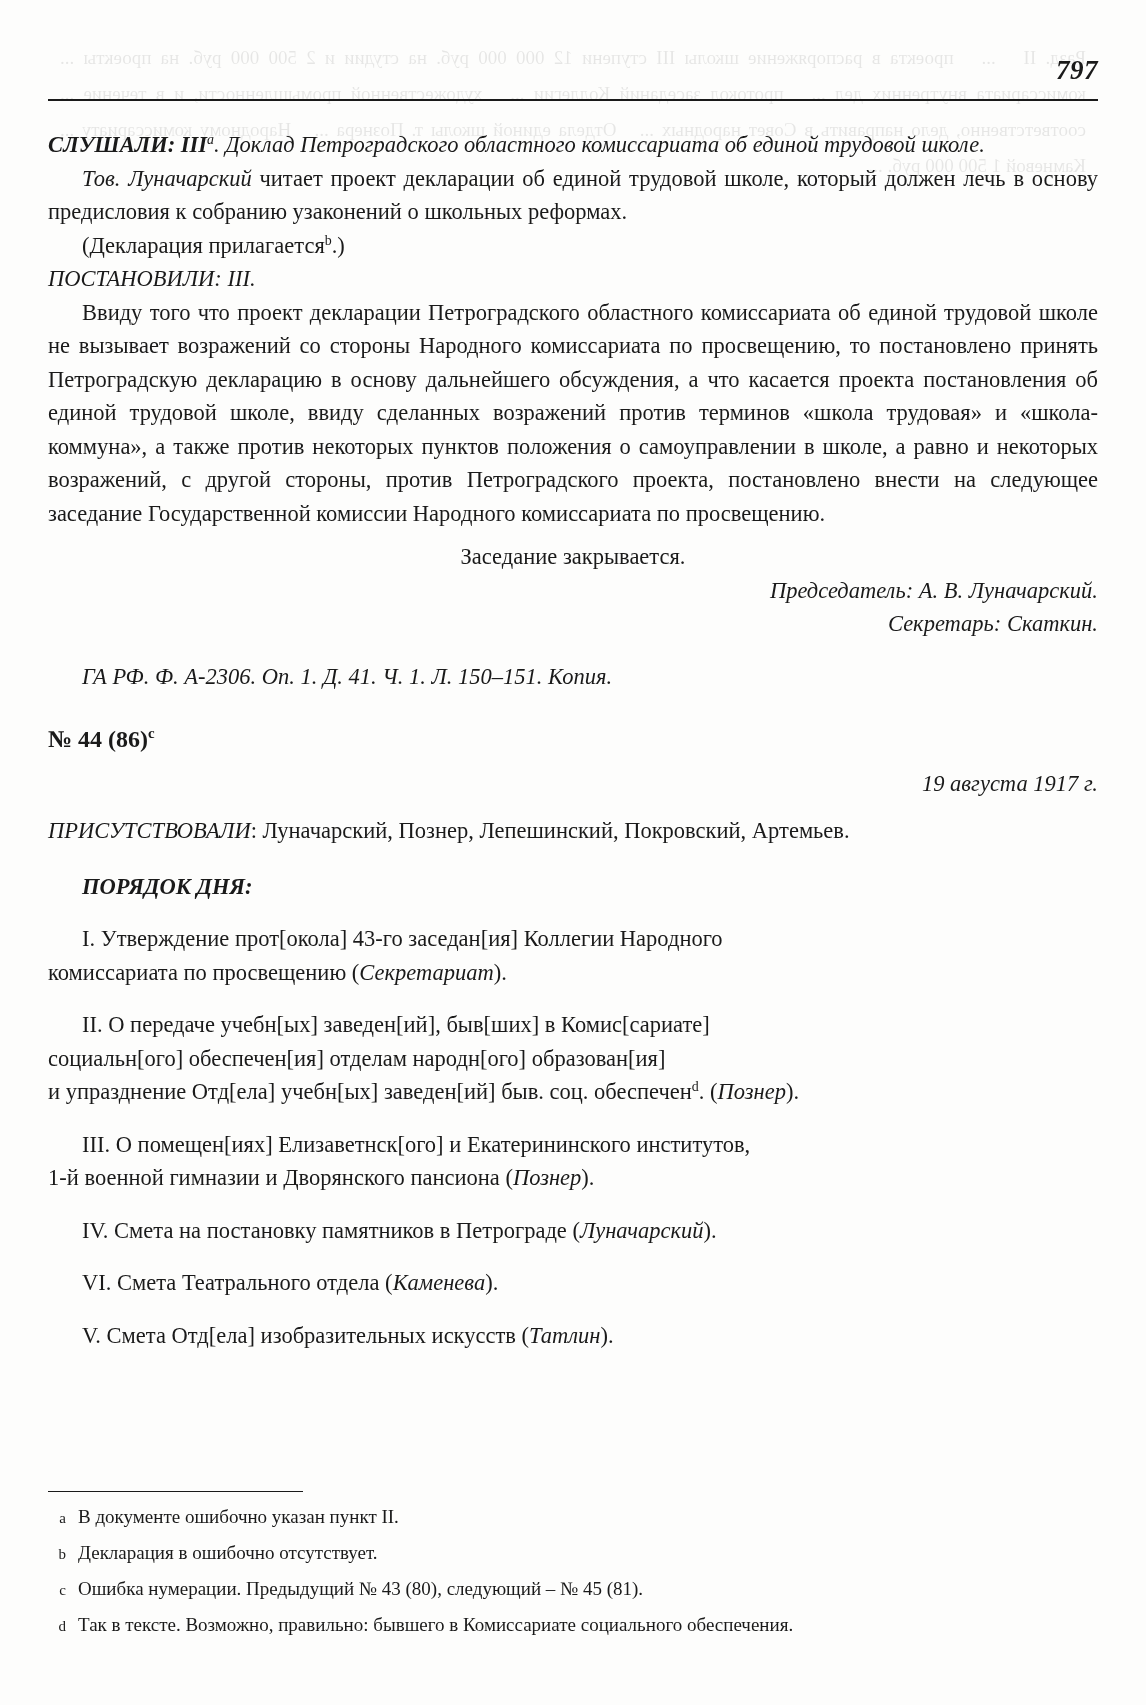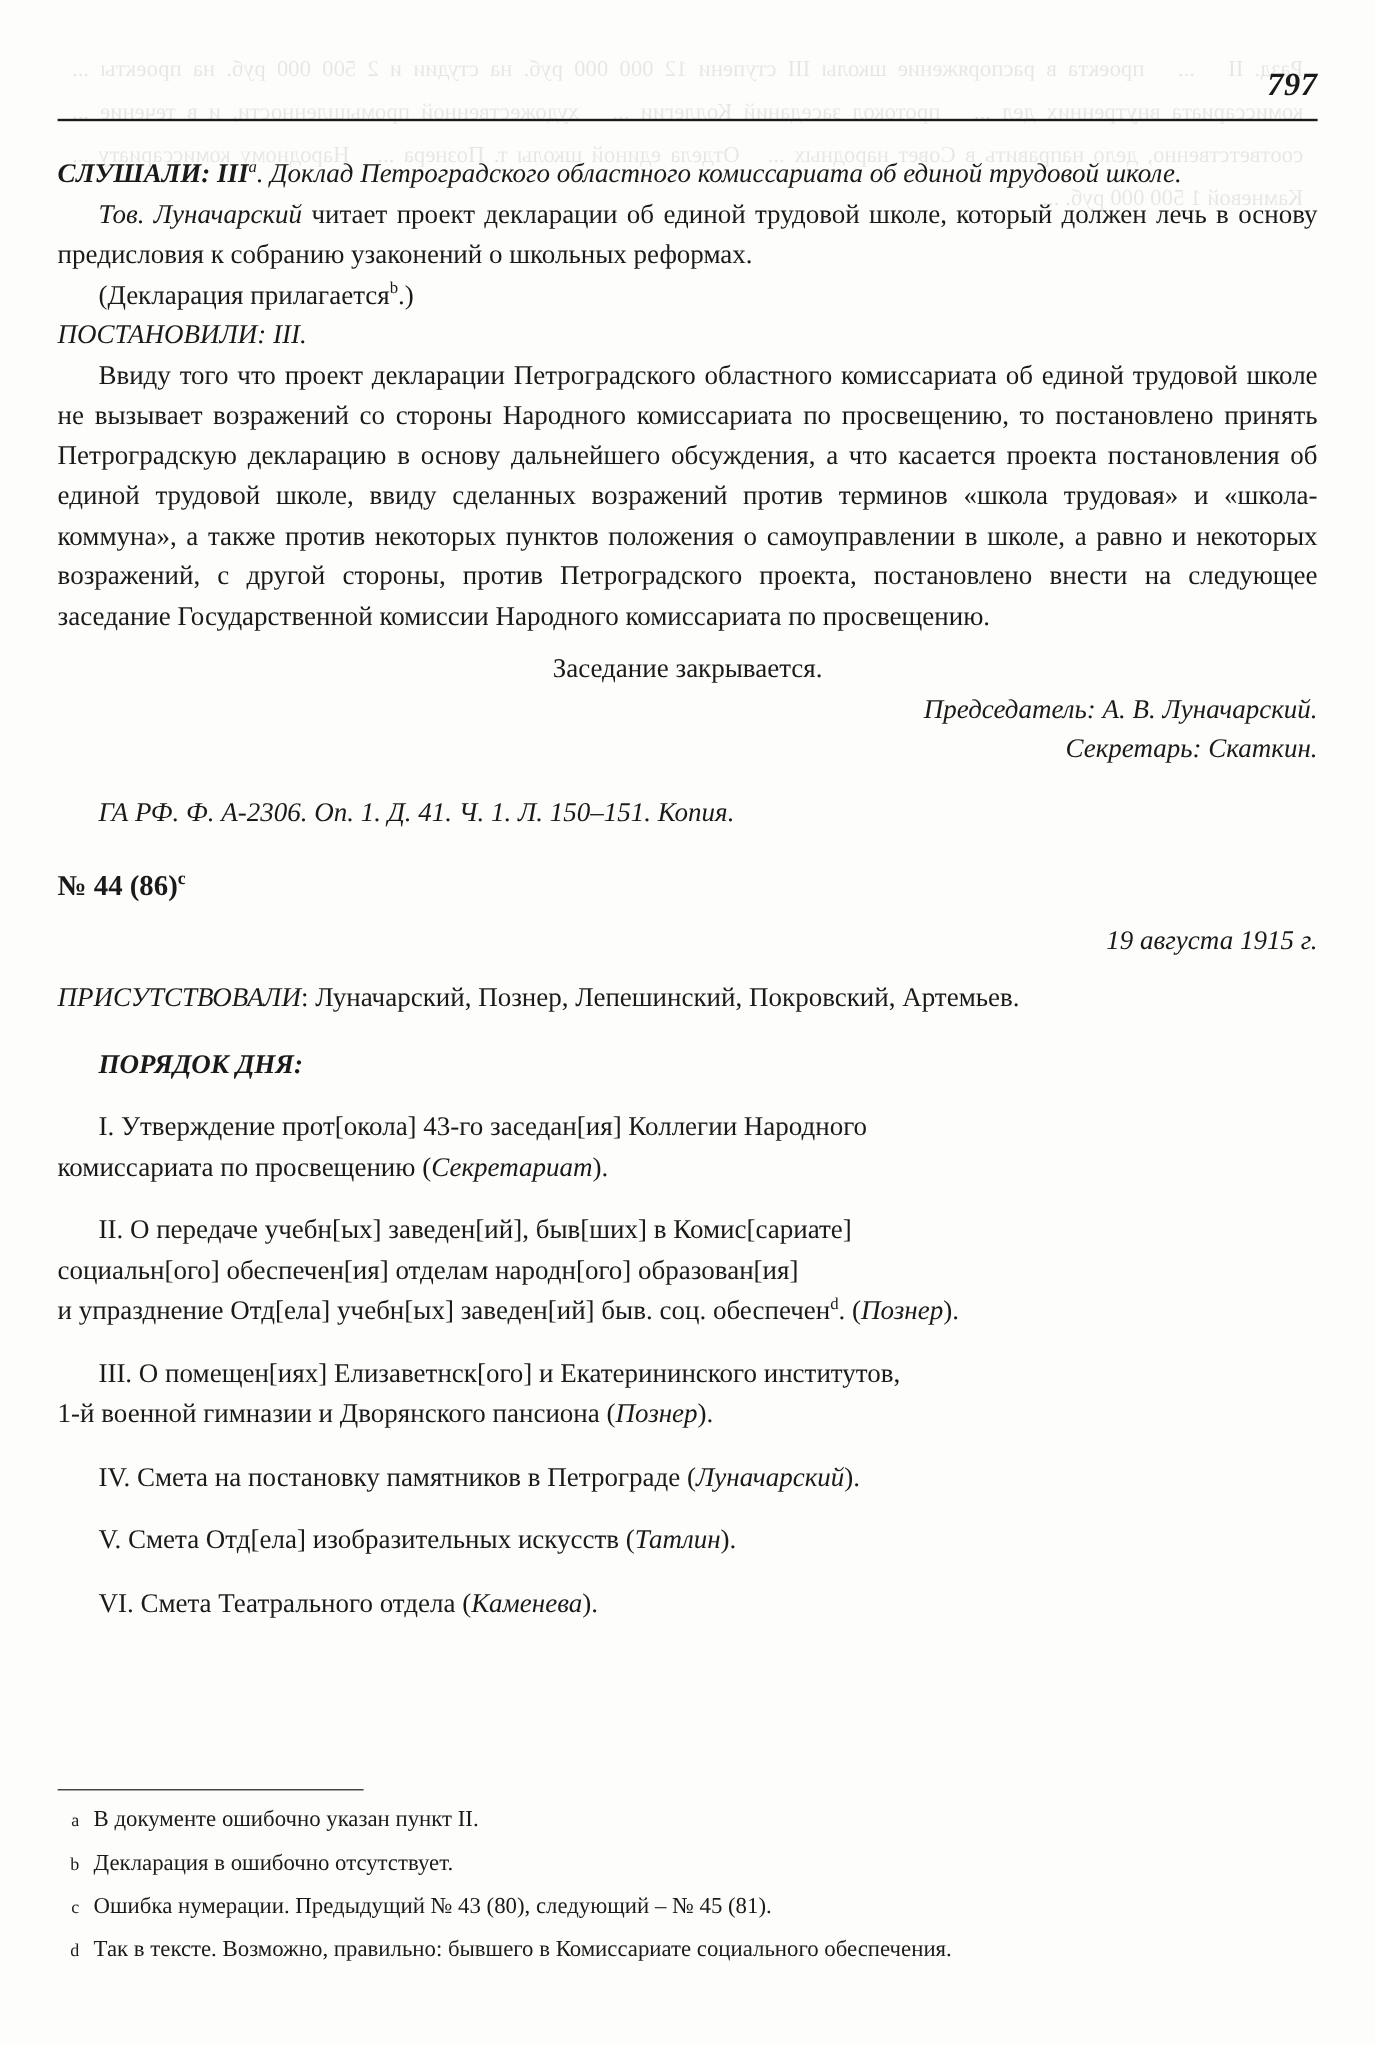--- a/index.html
+++ b/index.html
@@ -177,39 +177,39 @@
 
     <p class="center spacer-closing">Заседание закрывается.</p>
 
     <p class="right">Председатель: А. В. Луначарский.</p>
     <p class="right">Секретарь: Скаткин.</p>
 
     <p class="archref">ГА РФ. Ф. А-2306. Оп. 1. Д. 41. Ч. 1. Л. 150–151. Копия.</p>
 
     <p class="docnum"><span>№ 44 (86)</span><sup>c</sup></p>
 
-    <p class="docdate">19 августа 1915 г.</p>
+    <p class="docdate">19 августа 1917 г.</p>
 
     <p class="present"><span class="ital">ПРИСУТСТВОВАЛИ</span><span>: Луначарский, Познер, Лепешинский, Покровский, Артемьев.</span></p>
 
     <p class="agenda-head">ПОРЯДОК ДНЯ:</p>
 
     <ul class="agenda">
 
       <li><span>I. Утверждение прот[окола] 43-го заседан[ия] Коллегии Народного</span><span class="cont"><span>комиссариата по просвещению (</span><span class="ital">Секретариат</span><span>).</span></span></li>
 
       <li><span>II. О передаче учебн[ых] заведен[ий], быв[ших] в Комис[сариате]</span><span class="cont">социальн[ого] обеспечен[ия] отделам народн[ого] образован[ия]</span><span class="cont"><span>и упразднение Отд[ела] учебн[ых] заведен[ий] быв. соц. обеспечен</span><sup>d</sup><span>. (</span><span class="ital">Познер</span><span>).</span></span></li>
 
       <li><span>III. О помещен[иях] Елизаветнск[ого] и Екатерининского институтов,</span><span class="cont"><span>1-й военной гимназии и Дворянского пансиона (</span><span class="ital">Познер</span><span>).</span></span></li>
 
       <li><span>IV. Смета на постановку памятников в Петрограде (</span><span class="ital">Луначарский</span><span>).</span></li>
 
+      <li><span>VI. Смета Театрального отдела (</span><span class="ital">Каменева</span><span>).</span></li>
+
       <li><span>V. Смета Отд[ела] изобразительных искусств (</span><span class="ital">Татлин</span><span>).</span></li>
-
-      <li><span>VI. Смета Театрального отдела (</span><span class="ital">Каменева</span><span>).</span></li>
 
     </ul>
 
   </div>
 
   <div class="notes">
     <div class="notes-rule"></div>
 
     <div class="note">
       <div class="note-mark">a</div>

